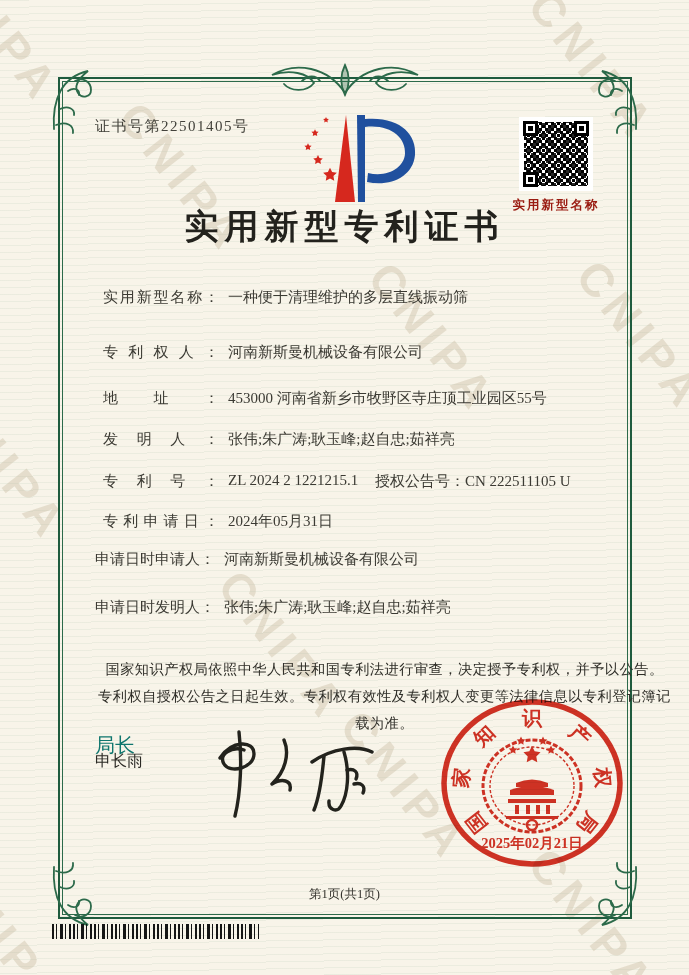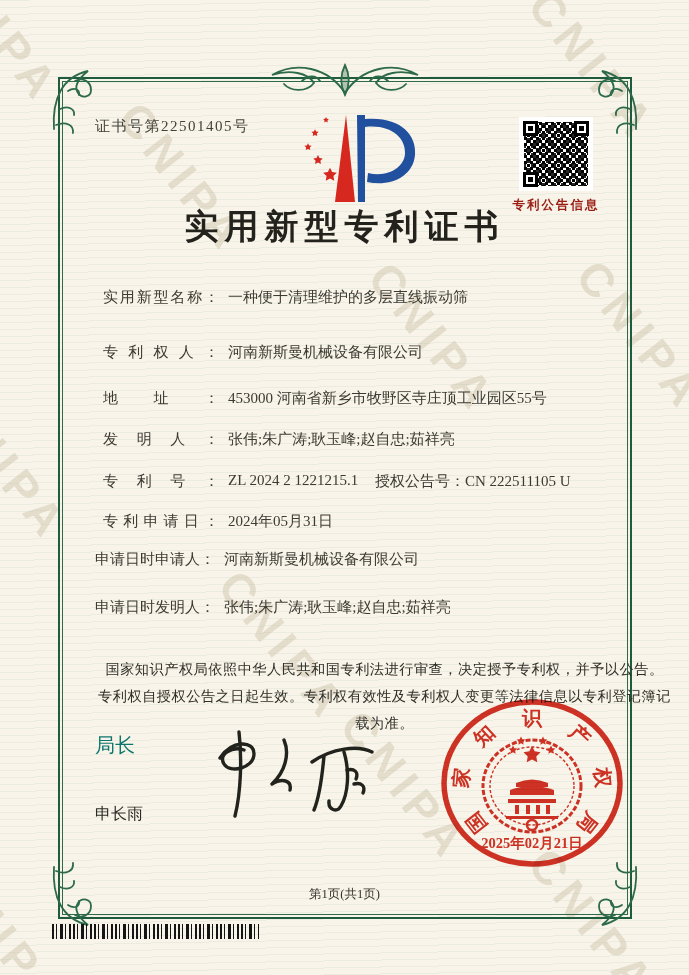--- a/index.html
+++ b/index.html
@@ -63,21 +63,21 @@
   .col2 .lbl{}
   .r0{top:288px;} .r1{top:343px;} .r2{top:389px;} .r3{top:430px;}
   .r4{top:472px;} .r5{top:512px;} .r6{top:550px;} .r7{top:598px;}
   .decree{
     position:absolute;left:50%;top:656px;transform:translateX(-50%);width:586px;
     text-align:center;font-size:14.2px;font-weight:400;color:#2f2e28;line-height:27px;
     letter-spacing:0.5px;
     margin-left:40px;
   }
   .signer-title{position:absolute;left:95px;top:732px;font-size:20px;color:#0f766e;}
-  .signer-name{position:absolute;left:95px;top:804px;font-size:16px;color:#2b2a25;}
+  .signer-name{position:absolute;left:95px;top:751px;font-size:16px;color:#2b2a25;}
   .signature{position:absolute;left:192px;top:720px;}
   .seal{position:absolute;left:440px;top:698px;mix-blend-mode:multiply;opacity:.95;}
   .seal text{font-family:"Liberation Serif","DejaVu Serif",serif;}
   .footer{position:absolute;left:0;top:886px;width:100%;text-align:center;font-size:12.5px;color:#33322c;}
   .barcode{
     position:absolute;left:52px;top:924px;width:207px;height:15px;
     background:repeating-linear-gradient(90deg,
       #151515 0 2px,transparent 2px 4px,#151515 4px 5px,transparent 5px 8px,
       #151515 8px 11px,transparent 11px 13px,#151515 13px 14px,transparent 14px 17px,
       #151515 17px 19px,transparent 19px 21px);
@@ -149,21 +149,21 @@
     <use href="#st" transform="translate(45,63) scale(0.72)" fill="#d6281e"></use>
   </svg>
 
   <div class="qr-block">
     <div class="qr">
       <div class="qr-noise"></div>
       <div class="finder tl"></div>
       <div class="finder tr"></div>
       <div class="finder bl"></div>
     </div>
-    <div class="qr-caption">专利公告信息</div>
+    <div class="qr-caption">实用新型名称</div>
   </div>
 
   <div class="title">实用新型专利证书</div>
 
   <div class="row r0">
     <span class="lbl w">实用新型名称：</span><span class="val">一种便于清理维护的多层直线振动筛</span>
   </div>
   <div class="row r1">
     <span class="lbl w">专利权人：</span><span class="val">河南新斯曼机械设备有限公司</span>
   </div>

